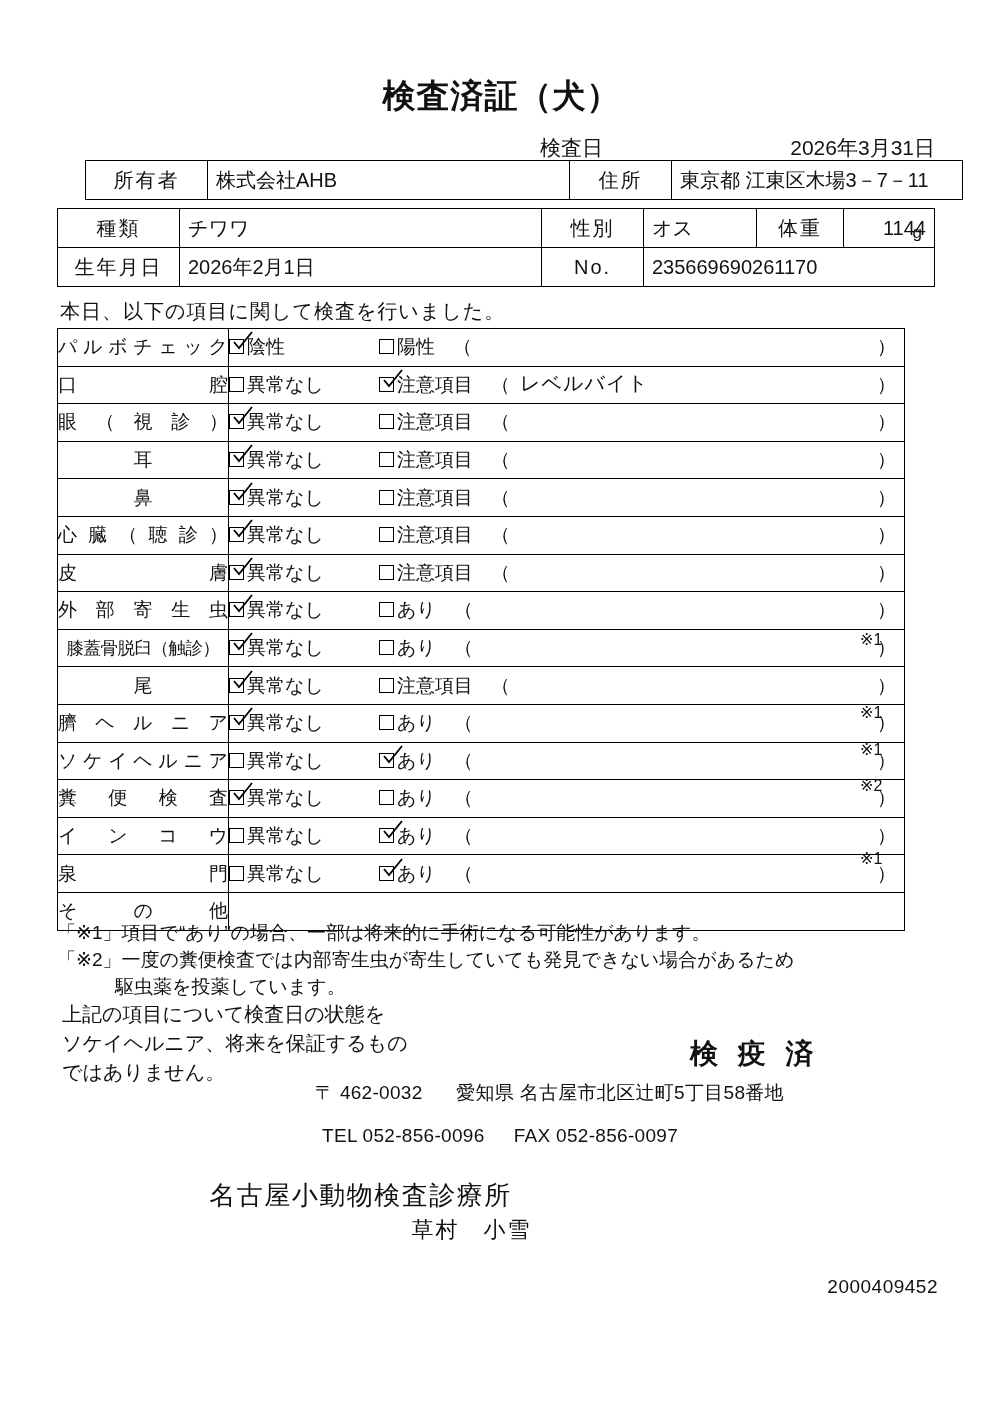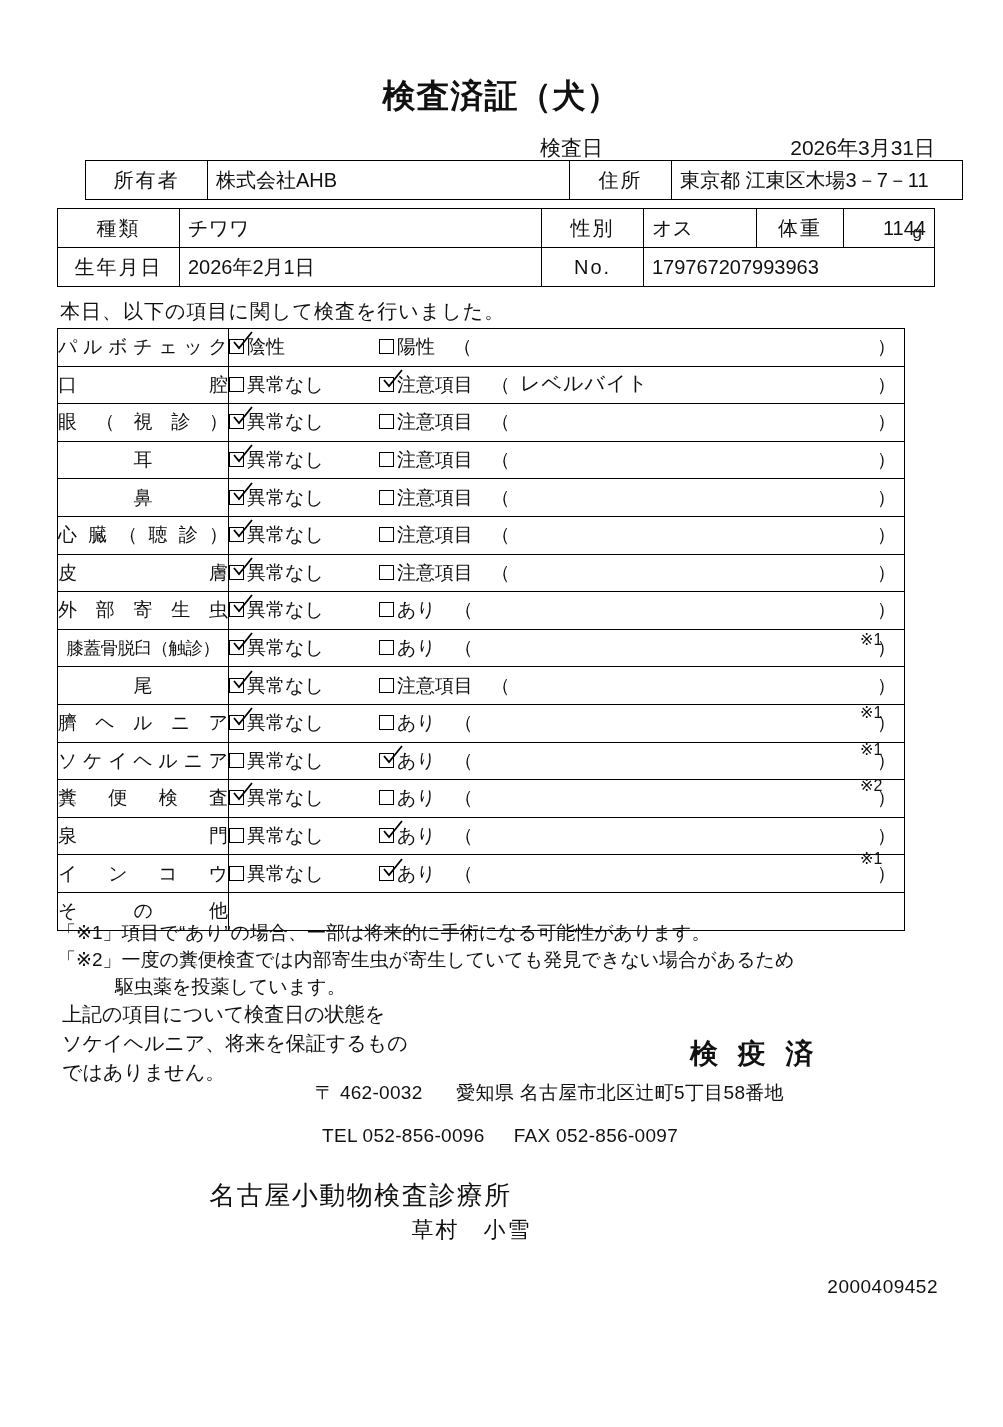--- a/index.html
+++ b/index.html
@@ -294,21 +294,21 @@
         <td class="lbl-cell" style="width:70px">体重</td>
         <td class="wt-value">
           <span>1144</span>
           <span class="wt-unit">g</span>
         </td>
       </tr>
       <tr>
         <td class="lbl-cell">生年月日</td>
         <td class="val-cell">2026年2月1日</td>
         <td class="lbl-cell">No.</td>
-        <td class="val-cell" colspan="3">179767207993963</td>
+        <td class="val-cell" colspan="3">235669690261170</td>
       </tr>
     </tbody>
   </table>
 
   <div class="intro-line">本日、以下の項目に関して検査を行いました。</div>
 
   <table class="tbl" id="checklist-table">
     <tbody id="checklist-body">
         <tr>
           <td class="chk-label ">パルボチェック</td>
@@ -382,27 +382,27 @@
                   <path d="M2 11 L7 17 L20 1" fill="none" stroke="#000" stroke-width="1.8"></path>
                 </svg></span><span>あり</span></span><span class="paren-open">（</span><span class="paren-close">）</span></td>
         </tr>
         <tr>
           <td class="chk-label ">糞便検査</td>
           <td class="chk-body"><span class="opt opt-a"><span class="box"><svg class="tick" viewBox="0 0 22 22" xmlns="http://www.w3.org/2000/svg">
                   <path d="M2 11 L7 17 L20 1" fill="none" stroke="#000" stroke-width="1.8"></path>
                 </svg></span><span>異常なし</span></span><span class="opt opt-b"><span class="box"></span><span>あり</span></span><span class="paren-open">（</span><span class="paren-close">）</span></td>
         </tr>
         <tr>
+          <td class="chk-label ">インコウ</td>
+          <td class="chk-body"><span class="opt opt-a"><span class="box"></span><span>異常なし</span></span><span class="opt opt-b"><span class="box"><svg class="tick" viewBox="0 0 22 22" xmlns="http://www.w3.org/2000/svg">
+                  <path d="M2 11 L7 17 L20 1" fill="none" stroke="#000" stroke-width="1.8"></path>
+                </svg></span><span>あり</span></span><span class="paren-open">（</span><span class="paren-close">）</span></td>
+        </tr>
+        <tr>
           <td class="chk-label ">泉　　　　門</td>
-          <td class="chk-body"><span class="opt opt-a"><span class="box"></span><span>異常なし</span></span><span class="opt opt-b"><span class="box"><svg class="tick" viewBox="0 0 22 22" xmlns="http://www.w3.org/2000/svg">
-                  <path d="M2 11 L7 17 L20 1" fill="none" stroke="#000" stroke-width="1.8"></path>
-                </svg></span><span>あり</span></span><span class="paren-open">（</span><span class="paren-close">）</span></td>
-        </tr>
-        <tr>
-          <td class="chk-label ">インコウ</td>
           <td class="chk-body"><span class="opt opt-a"><span class="box"></span><span>異常なし</span></span><span class="opt opt-b"><span class="box"><svg class="tick" viewBox="0 0 22 22" xmlns="http://www.w3.org/2000/svg">
                   <path d="M2 11 L7 17 L20 1" fill="none" stroke="#000" stroke-width="1.8"></path>
                 </svg></span><span>あり</span></span><span class="paren-open">（</span><span class="paren-close">）</span></td>
         </tr>
         <tr>
           <td class="chk-label ">そ　　の　　他</td>
           <td class="chk-body"></td>
         </tr>
       </tbody>
   </table>

